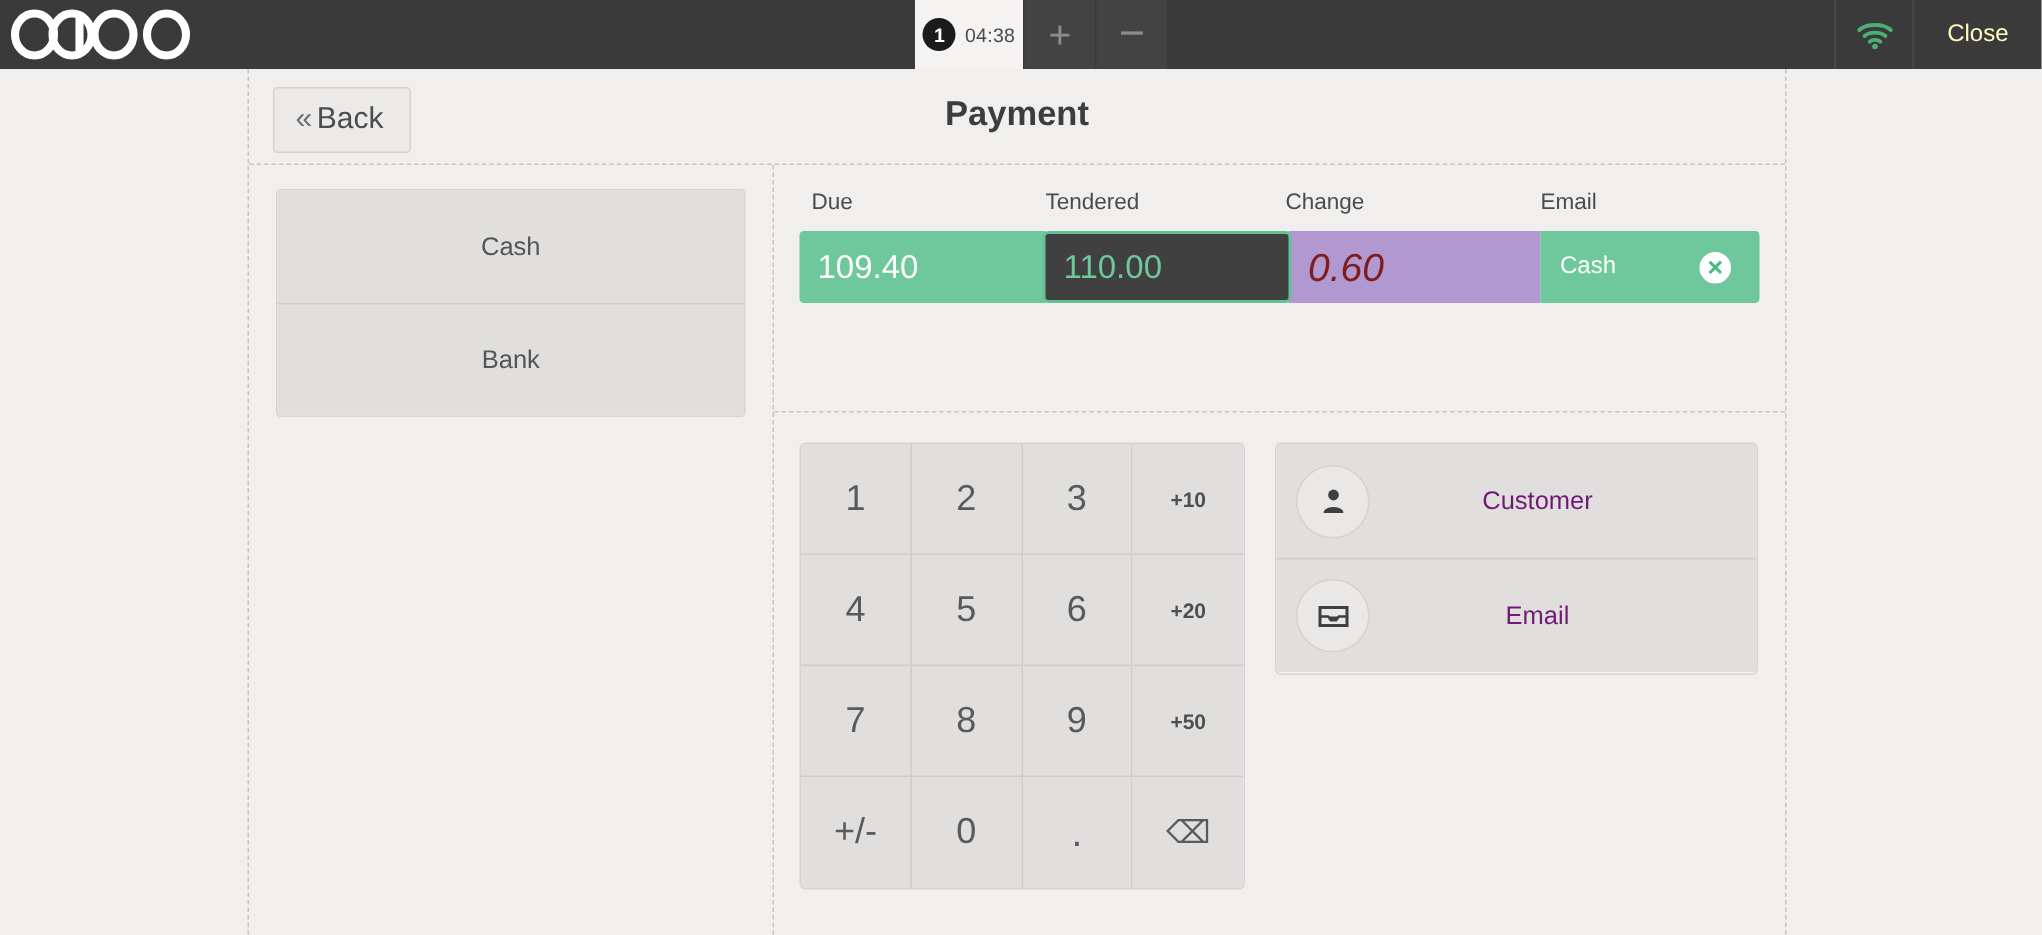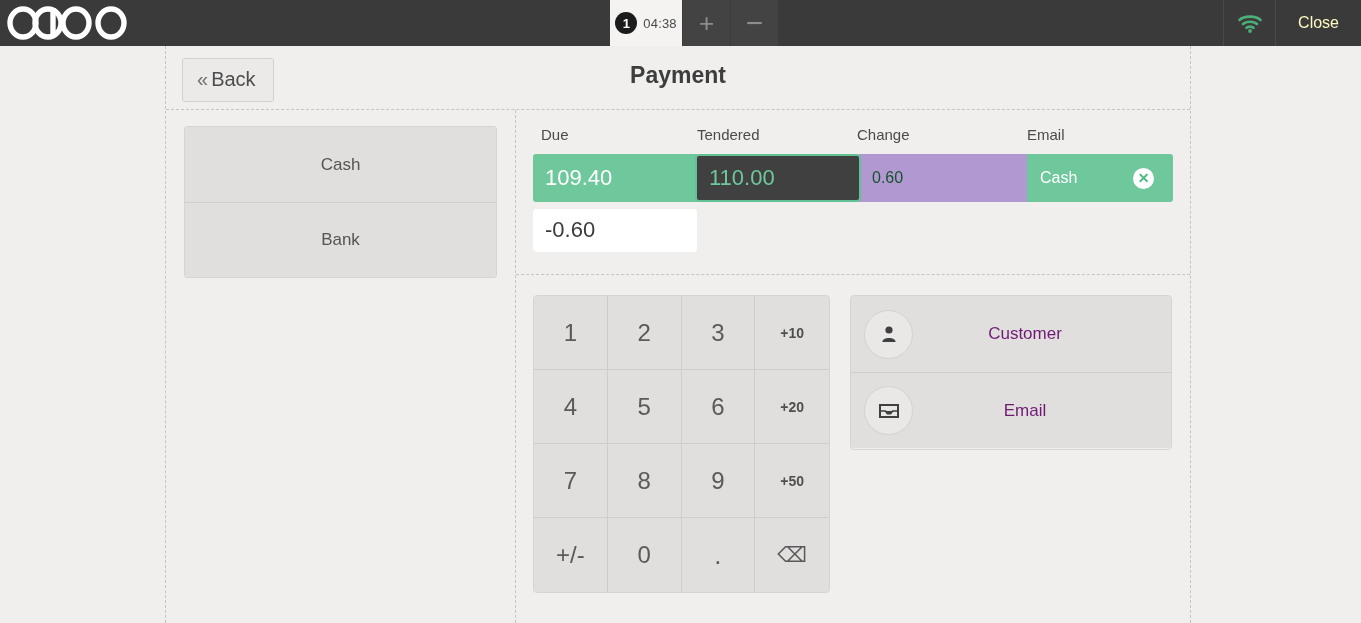--- a/index.html
+++ b/index.html
@@ -151,21 +151,21 @@
     background: #404040; border: 2px solid #63c295; border-radius: 4px;
     display: flex; align-items: center; padding-left: 12px;
     color: #6ec89b; font-size: 22px;
     cursor: text;
     z-index: 2;
   }
   .cell-change {
     width: 168px; height: 48px; margin-left: -2px;
     background: #b298d0;
     display: flex; align-items: center; padding-left: 13px;
-    color: #14532d; font-size: 16px;
+    color: #7f1d1d; font-size: 26px; font-style: italic;
   }
   .cell-method {
     flex: 1; height: 48px; background: #6ec89b;
     display: flex; align-items: center; justify-content: space-between;
     padding: 0 19px 0 13px;
     color: #fff; font-size: 16px;
     border-top-right-radius: 3px; border-bottom-right-radius: 3px;
   }
   .del-icon {
     width: 21px; height: 21px; border-radius: 50%;
@@ -303,23 +303,20 @@
         <div class="pay-row">
           <div class="cell-due">109.40</div>
           <div class="cell-tendered">110.00</div>
           <div class="cell-change">0.60</div>
           <div class="cell-method">
             <span>Cash</span>
             <span class="del-icon">✕</span>
           </div>
         </div>
 
-        <div class="pay-row remaining-row">
-          <div class="cell-remaining">-0.60</div>
-        </div>
       </div>
 
       <div class="lower-area">
 
         <div class="numpad">
           <div class="key">1</div>
           <div class="key">2</div>
           <div class="key">3</div>
           <div class="key small">+10</div>
 

